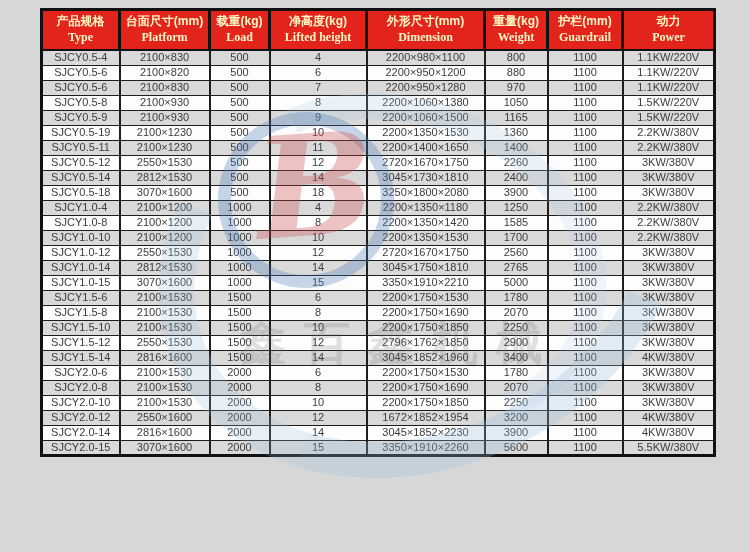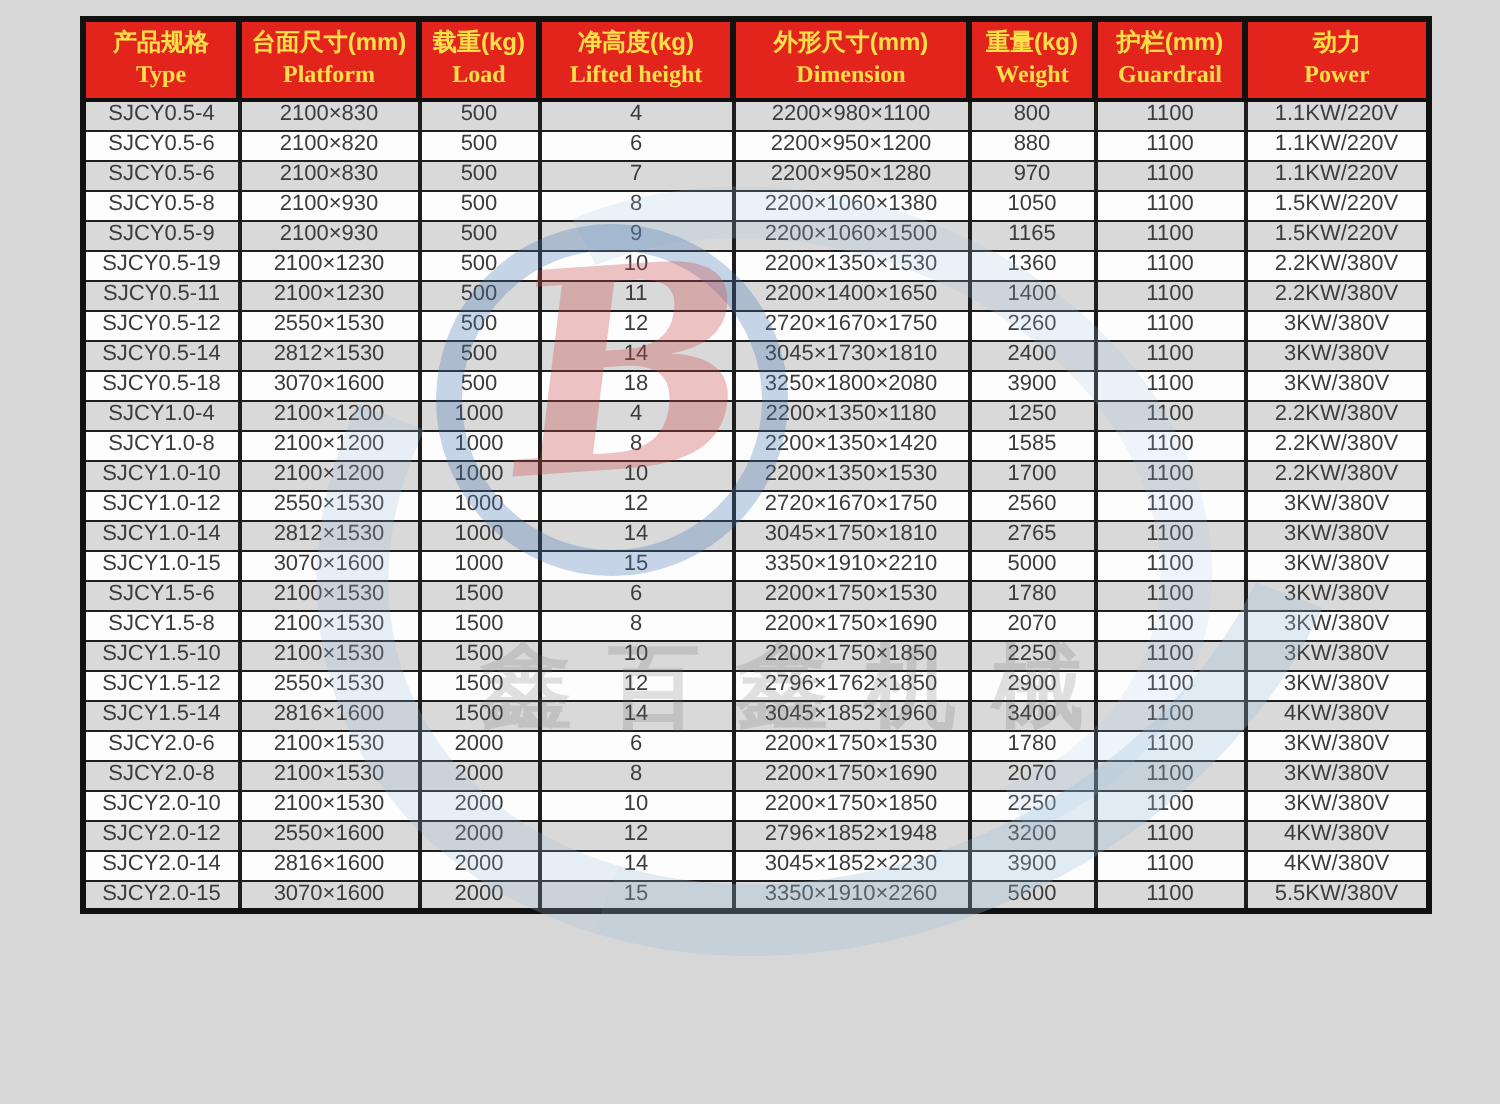--- a/index.html
+++ b/index.html
@@ -14,21 +14,21 @@
   }
   table.spec {
     width:673px;
     border-collapse:collapse;
     border:3px solid #111;
     table-layout:fixed;
     background:#fdfdfd;
   }
   table.spec th {
     background:#e3241c;
-    color:#fde047;
+    color:#fef9c3;
     font-weight:bold;
     font-size:12px;
     line-height:1.3;
     padding:3px 0 4px 0;
     border-left:3px solid #111;
     border-bottom:2px solid #111;
     text-align:center;
     vertical-align:middle;
   }
   table.spec th:first-child { border-left:none; }
@@ -383,21 +383,21 @@
           <td>2200×1750×1850</td>
           <td>2250</td>
           <td>1100</td>
           <td>3KW/380V</td>
         </tr>
         <tr>
           <td>SJCY2.0-12</td>
           <td>2550×1600</td>
           <td>2000</td>
           <td>12</td>
-          <td>2796×1852×1948</td>
+          <td>1672×1852×1954</td>
           <td>3200</td>
           <td>1100</td>
           <td>4KW/380V</td>
         </tr>
         <tr>
           <td>SJCY2.0-14</td>
           <td>2816×1600</td>
           <td>2000</td>
           <td>14</td>
           <td>3045×1852×2230</td>

